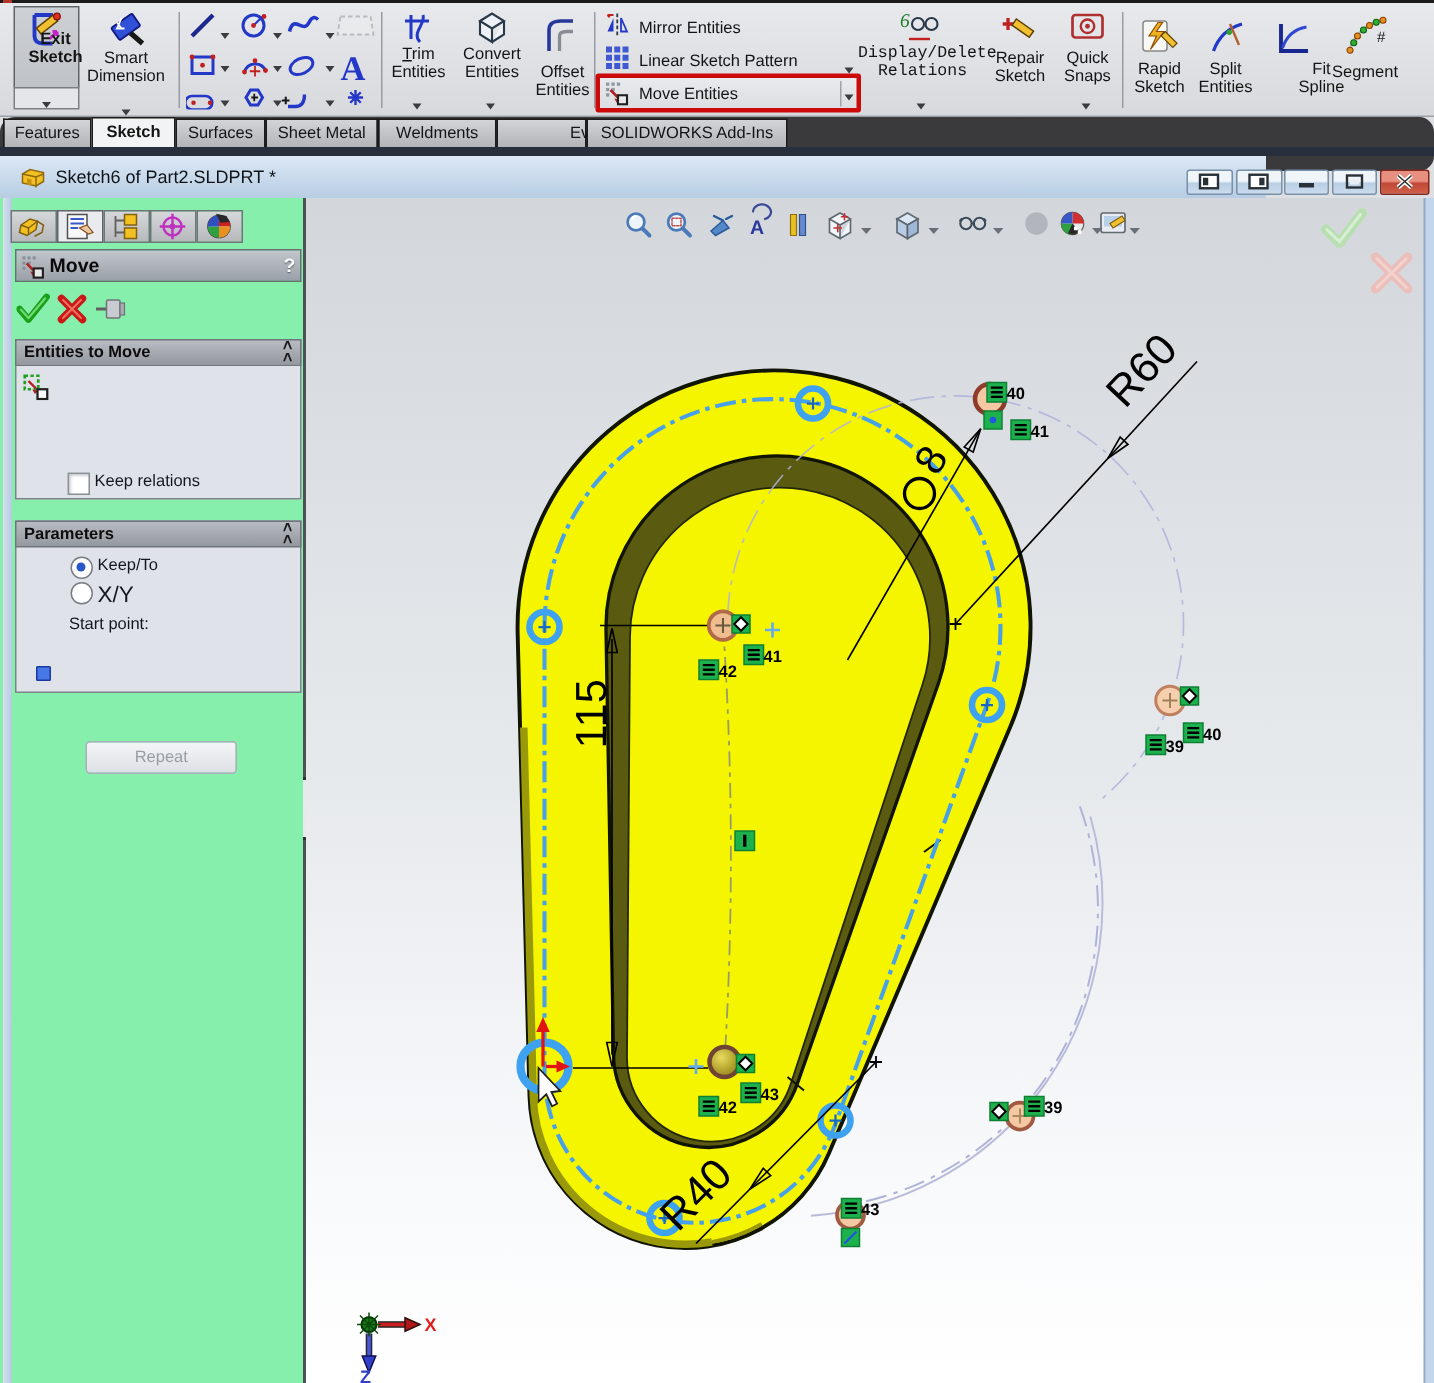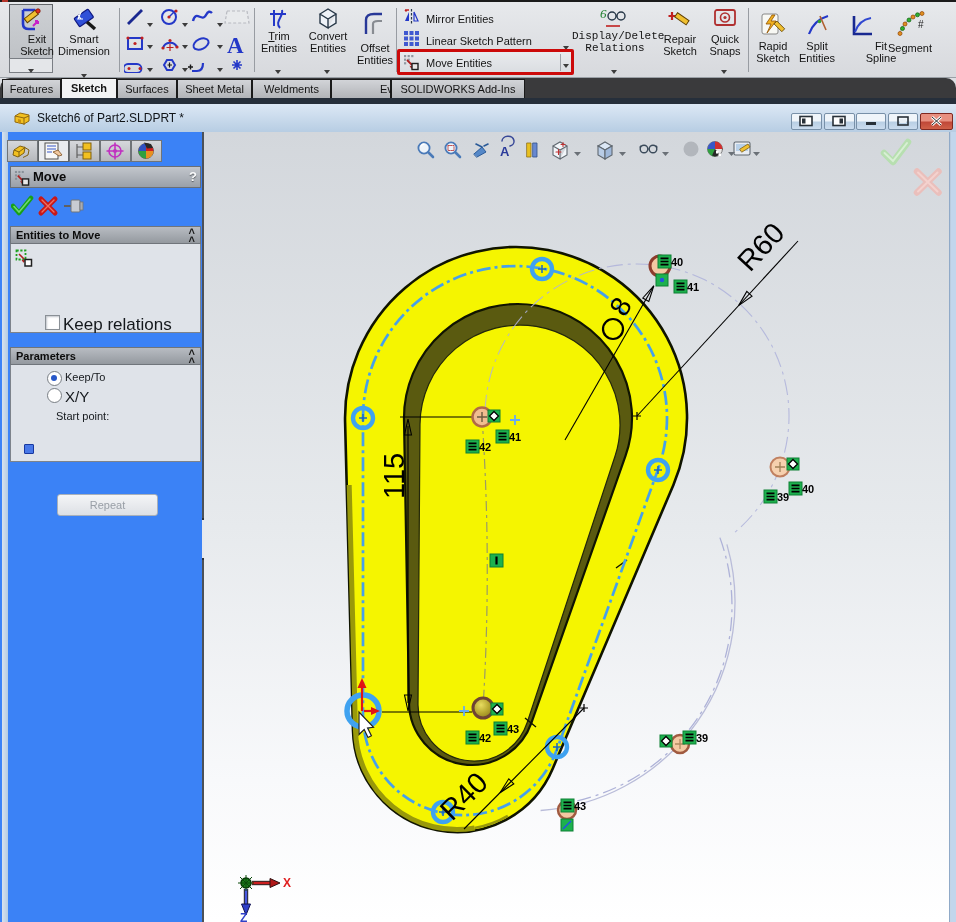--- a/index.html
+++ b/index.html
@@ -16,21 +16,21 @@
 <div class="abs" id="toolbar" style="left:0;top:2px;width:956px;height:75px;background:linear-gradient(#e7e9ec,#d7d9dd);border-bottom:1px solid #9aa0a6;">
   
   <div class="abs" style="left:9px;top:2px;width:44px;height:55px;background:linear-gradient(#cdd0d4,#bfc2c6);border:1px solid #606468;box-sizing:border-box;"></div>
   <div class="abs" style="left:9px;top:56px;width:44px;height:15px;background:#e4e6e9;border:1px solid #7a7e84;box-sizing:border-box;text-align:center;"><span class="darr" style="margin-top:4px;"></span></div>
   <svg class="abs" style="left:17px;top:4px;" width="28" height="28" viewBox="0 0 28 28">
     <path d="M6 4 L17 4 L17 8 M6 4 L6 18 Q6 23 12 23 L18 23" fill="none" stroke="#2438c8" stroke-width="2.6"></path>
     <path d="M21 15 l-5 5 M21 15 l-3 0 M21 15 l0 3" fill="none" stroke="#c820c8" stroke-width="2"></path>
     <rect x="7" y="8" width="14" height="5" transform="rotate(-38 14 10)" fill="#f0c030" stroke="#604000" stroke-width="1"></rect>
     <circle cx="21" cy="5" r="2.2" fill="#e03020" stroke="#801000" stroke-width="0.8"></circle>
   </svg>
-  <div class="abs tblbl" style="left:9px;top:31px;width:56px;">Exit<br>Sketch</div>
+  <div class="abs tblbl" style="left:9px;top:18px;width:56px;font-weight:bold;">Exit<br>Sketch</div>
   
   <svg class="abs" style="left:70px;top:4px;" width="28" height="28" viewBox="0 0 28 28">
     <rect x="6" y="7" width="17" height="10" rx="1" transform="rotate(-35 14 13)" fill="#3050d8" stroke="#101880" stroke-width="1.2"></rect>
     <path d="M17 16 L25 23" stroke="#181818" stroke-width="3.4"></path>
     <path d="M8 9 l3 4 M11 6 l-3 7 l5 0" fill="none" stroke="#fff" stroke-width="1.2"></path>
   </svg>
   <div class="abs tblbl" style="left:54px;top:31px;width:60px;">Smart<br>Dimension</div>
   <div class="abs" style="left:81px;top:62px;"><span class="darr"></span></div>
   <div class="abs" style="left:119px;top:6px;width:1px;height:64px;background:#989ca2;"></div>
 
@@ -210,21 +210,21 @@
   <div class="tab" style="left:61px;width:56px;background:#f2f3f4;font-weight:bold;top:0;height:20px;line-height:19px;">Sketch</div>
   <div class="tab" style="left:117px;width:60px;">Surfaces</div>
   <div class="tab" style="left:177px;width:75px;">Sheet Metal</div>
   <div class="tab" style="left:252px;width:79px;">Weldments</div>
   <div class="tab" style="left:331px;width:60px;padding-left:48px;">Evaluate</div>
   <div class="tab" style="left:391px;width:134px;">SOLIDWORKS Add-Ins</div>
 </div>
 
 <div class="abs" style="left:0;top:98px;width:956px;height:6px;background:#262f3b;"></div>
 
-<div class="abs" id="titlebar" style="left:0;top:104px;width:956px;height:28px;background:linear-gradient(#dce8f5,#b7cde3);border-bottom:1px solid #8aa4c0;">
+<div class="abs" id="titlebar" style="left:0;top:104px;width:844px;height:28px;background:linear-gradient(#dce8f5,#b7cde3);border-bottom:1px solid #8aa4c0;">
   <svg class="abs" style="left:13px;top:6px;" width="18" height="17" viewBox="0 0 18 17">
     <path d="M2 6 l5 -3 l9 2 l0 6 l-5 3 l-9 -2 Z" fill="#f2c020" stroke="#906810" stroke-width="1"></path>
     <path d="M2 6 l9 2 l5 -2 M11 8 l0 7" fill="none" stroke="#906810" stroke-width="1"></path>
     <path d="M5 9 l3 0.7 l0 4 l-3 -0.7 Z" fill="#c89010"></path>
   </svg>
   <div class="abs" style="left:37px;top:7px;font-size:12px;color:#101418;">Sketch6 of Part2.SLDPRT *</div>
   <style>.wbtn{position:absolute;top:9px;height:17px;background:linear-gradient(#f0f5fa 45%,#b9cfe4 55%,#cbdcee);border:1px solid #7890a8;border-radius:2px;box-sizing:border-box;}</style>
   <div class="wbtn" style="left:791px;width:31px;"><svg width="29" height="15" viewBox="0 0 29 15">
         <rect x="8" y="2.5" width="12" height="9" fill="#fff" stroke="#283038" stroke-width="1.6"></rect>
         <rect x="10" y="4.5" width="3.5" height="5" fill="#283038"></rect>
@@ -241,21 +241,21 @@
         <rect x="11" y="5" width="6" height="4" fill="#e8eef4"></rect>
       </svg></div>
   <div class="wbtn" style="left:920px;width:33px;background:linear-gradient(#e89080 45%,#c04838 55%,#d06048);border:1px solid #802820;">
     <svg width="31" height="15" viewBox="0 0 31 15">
         <path d="M11 3 L20 11 M20 3 L11 11" stroke="#fff" stroke-width="3"></path>
         <path d="M11 3 L20 11 M20 3 L11 11" stroke="#303030" stroke-width="1"></path>
       </svg>
   </div>
 </div>
 
-<div class="abs" id="panel" style="left:0;top:132px;width:204px;height:790px;background:#3b82f6;border-right:2px solid #4c5158;box-sizing:border-box;">
+<div class="abs" id="panel" style="left:0;top:132px;width:204px;height:790px;background:#86efac;border-right:2px solid #4c5158;box-sizing:border-box;">
   <div class="abs" style="left:2px;top:0;width:6px;height:790px;background:linear-gradient(90deg,#d8e2ee,#b4cbe2);"></div>
 
   <style>
     .pmtab{position:absolute;top:8px;width:31px;height:22px;background:linear-gradient(#d6d8dc,#b6b8bc);border:1px solid #707478;box-sizing:border-box;}
     .ghead{position:absolute;left:10px;width:191px;height:18px;background:linear-gradient(#b8bcc2,#94999f);border:1px solid #70757b;box-sizing:border-box;font-size:11px;font-weight:bold;color:#0c0c0c;line-height:16px;padding-left:5px;}
     .chev{position:absolute;right:5px;top:0px;font-size:11px;font-weight:bold;color:#1a1a1a;letter-spacing:0;line-height:8px;text-align:center;}
   </style>
   <div class="pmtab" style="left:7px;">
     <svg width="29" height="20" viewBox="0 0 29 20">
         <path d="M6 9 l6 -4 l5 1.5 l-1 5.5 l-6 4 l-5 -2 Z" fill="#f2c020" stroke="#806010" stroke-width="1"></path>
@@ -326,30 +326,30 @@
 
   <div class="abs" style="left:10px;top:94px;width:191px;height:107px;border:1px solid #7d838b;box-sizing:border-box;background:#dfe3e9;"></div>
   <div class="ghead" style="top:94px;">Entities to Move<span class="chev">˄<br>˄</span></div>
   <svg class="abs" style="left:15px;top:117px;" width="18" height="18" viewBox="0 0 18 18">
     <rect x="1.5" y="1.5" width="9" height="9" fill="none" stroke="#20a020" stroke-width="1.8" stroke-dasharray="2.2 1.6"></rect>
     <path d="M4 5 L9 10" stroke="#b02020" stroke-width="1.6"></path>
     <path d="M10.5 11.5 l-4 -0.8 l1.8 3 Z" fill="#b02020"></path>
     <rect x="10" y="10.5" width="6.5" height="6.5" fill="#fff" stroke="#202020" stroke-width="1.5"></rect>
   </svg>
   <div class="abs" style="left:45px;top:183px;width:13px;height:13px;background:#fff;border:1px solid #8a9096;box-shadow:inset 1px 1px 2px #c0c4ca;"></div>
-  <div class="abs" style="left:63px;top:183px;font-size:17px;color:#14181c;">Keep relations</div>
+  <div class="abs" style="left:63px;top:183px;font-size:11px;color:#14181c;">Keep relations</div>
 
   <div class="abs" style="left:10px;top:215px;width:191px;height:115px;border:1px solid #7d838b;box-sizing:border-box;background:#dfe3e9;"></div>
   <div class="ghead" style="top:215px;">Parameters<span class="chev">˄<br>˄</span></div>
   <div class="abs" style="left:47px;top:239px;width:13px;height:13px;border-radius:50%;background:#fff;border:1px solid #787e84;"></div>
   <div class="abs" style="left:50.5px;top:242.5px;width:6px;height:6px;border-radius:50%;background:#2858c8;"></div>
   <div class="abs" style="left:65px;top:239px;font-size:11px;color:#14181c;">Keep/To</div>
   <div class="abs" style="left:47px;top:256px;width:13px;height:13px;border-radius:50%;background:#fff;border:1px solid #787e84;"></div>
   <div class="abs" style="left:65px;top:256px;font-size:15px;color:#14181c;">X/Y</div>
-  <div class="abs" style="left:46px;top:278px;font-size:11px;color:#14181c;margin-left:10px;">Start point:</div>
+  <div class="abs" style="left:46px;top:278px;font-size:11px;color:#14181c;">Start point:</div>
   <div class="abs" style="left:24px;top:312px;width:8px;height:8px;background:#4878e8;border:1px solid #1838a0;border-radius:1px;"></div>
 
   <div class="abs" style="left:57px;top:362px;width:101px;height:22px;background:linear-gradient(#f4f5f7,#dde0e5);border:1px solid #a8b0ba;border-radius:3px;box-sizing:border-box;text-align:center;font-size:11px;color:#989ea6;line-height:20px;">Repeat</div>
 </div>
 
 <div class="abs" style="left:202px;top:518px;width:11px;height:38px;background:#e6e9ee;border:2px solid #2e3238;border-left:none;">
   <div style="font-size:8px;color:#2e3238;line-height:9px;text-align:center;padding-top:2px;">◀<br>◀<br>◀</div>
 </div>
 
 <svg class="abs" id="viewport" style="left:204px;top:132px;" width="752" height="790" viewBox="204 132 752 790">

